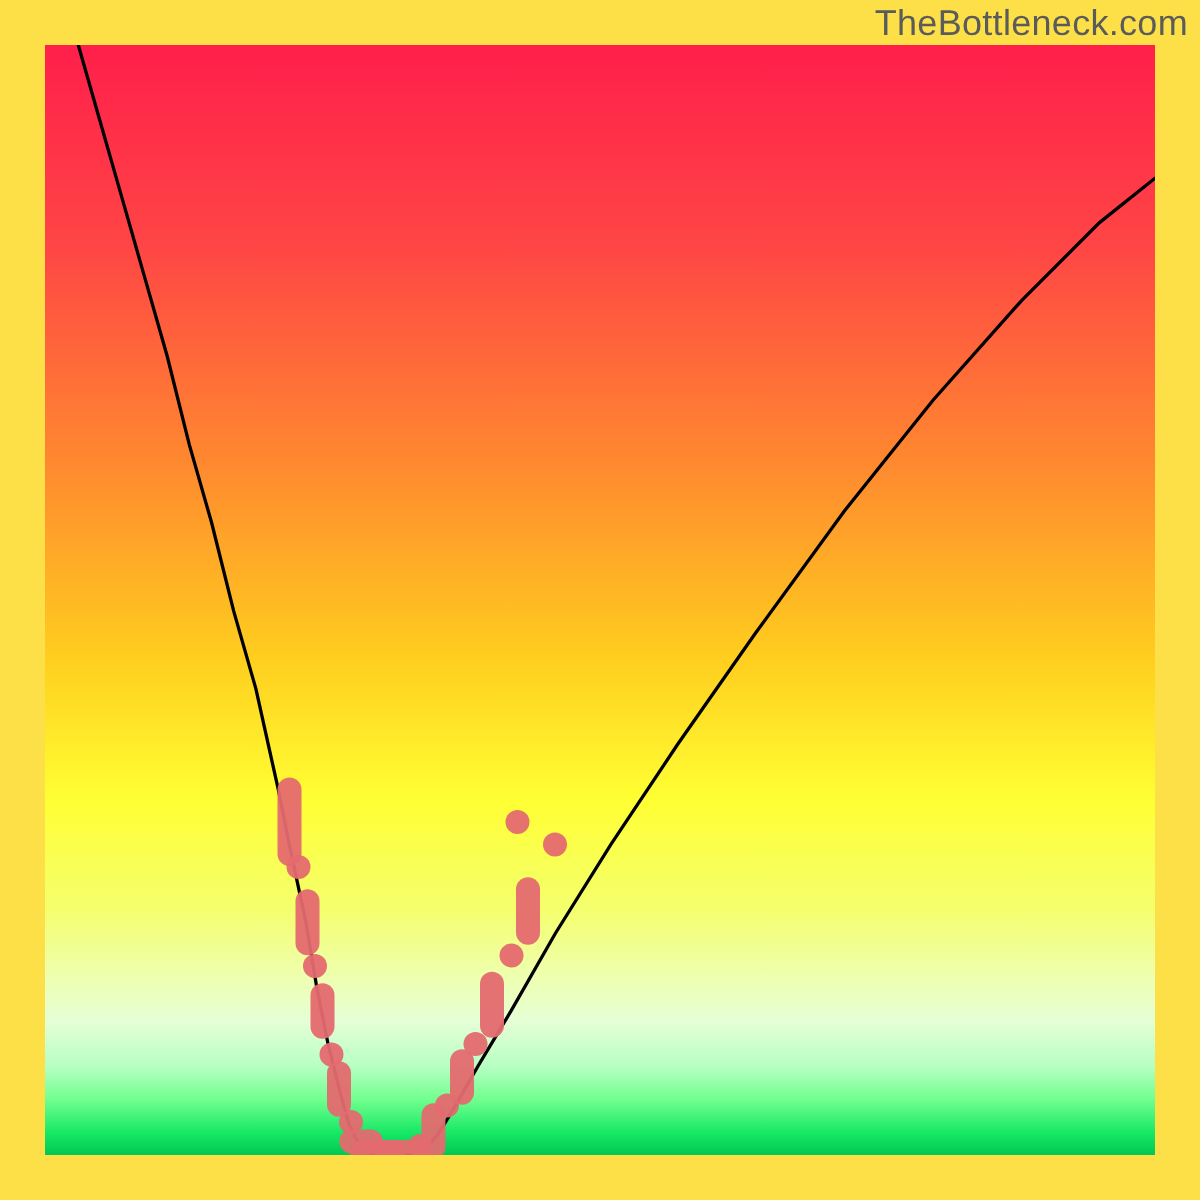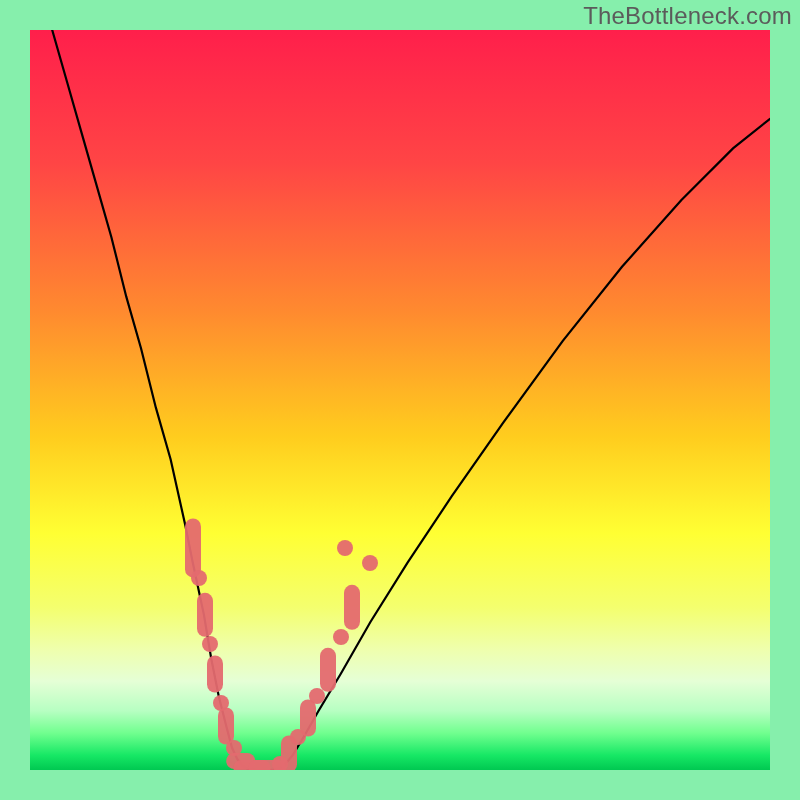--- a/index.html
+++ b/index.html
@@ -7,21 +7,21 @@
     padding: 0;
     width: 800px;
     height: 800px;
     overflow: hidden;
     background: #000;
     font-family: Arial, Helvetica, sans-serif;
   }
   .frame {
     position: absolute;
     inset: 0;
-    background: #86efac;
+    background: #fde047;
   }
   .plot {
     position: absolute;
     left: 30px;
     top: 30px;
     width: 740px;
     height: 740px;
     overflow: hidden;
   }
   .gradient {

